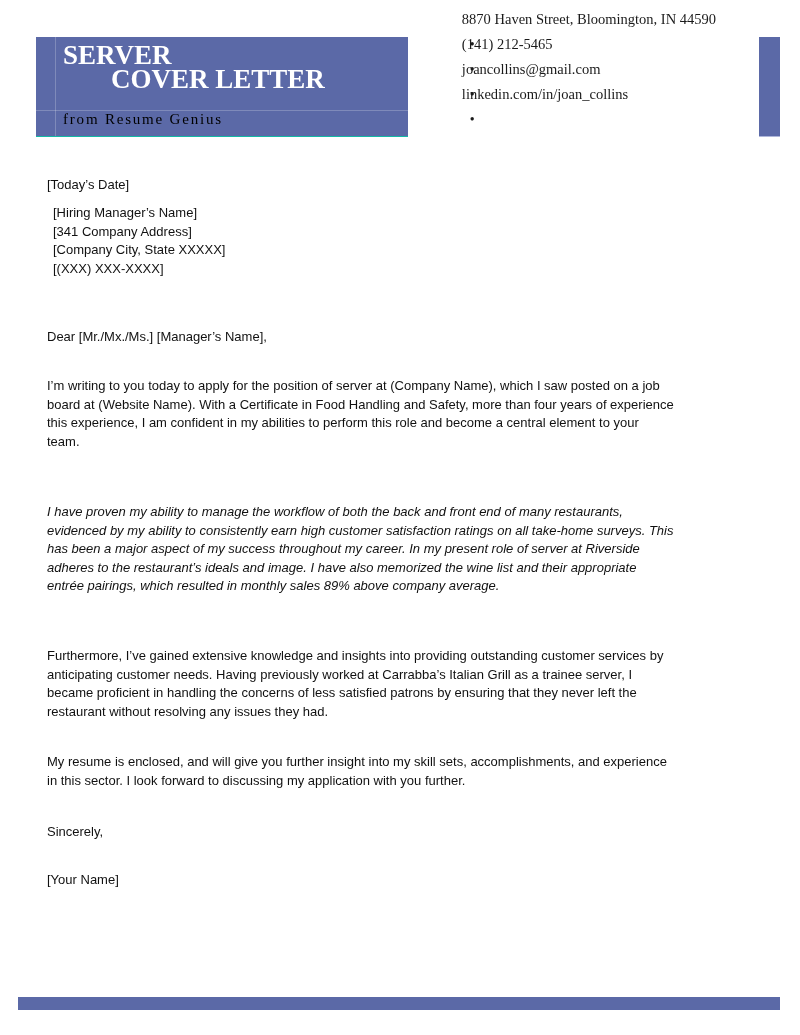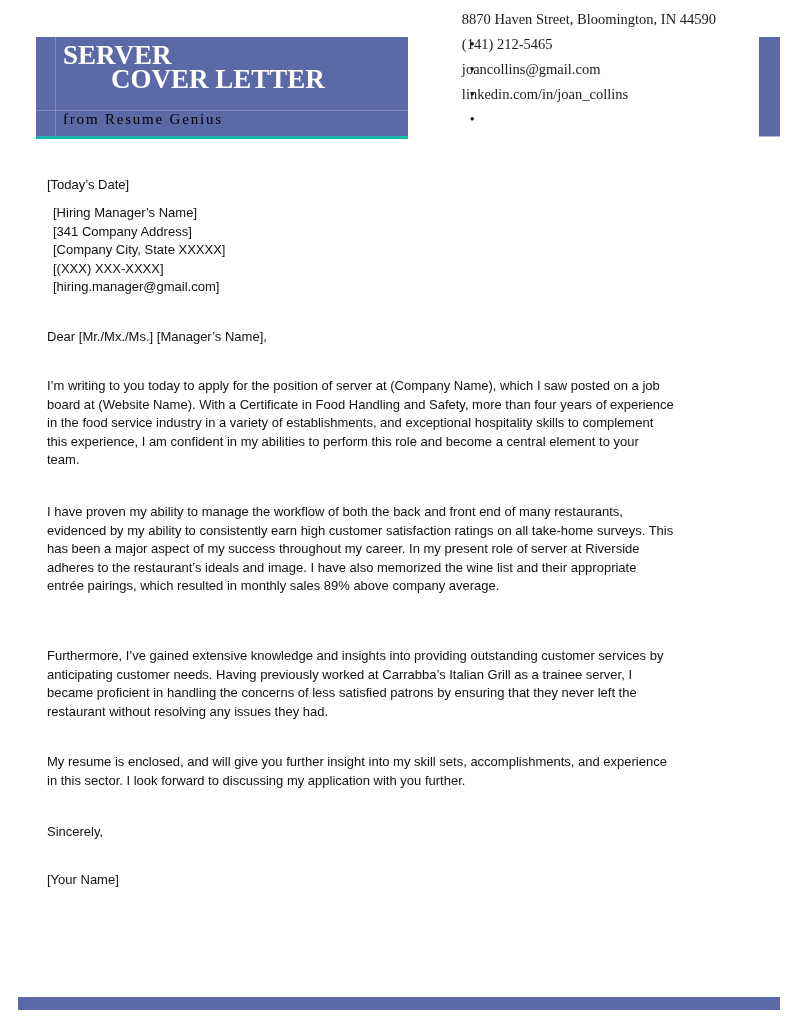--- a/index.html
+++ b/index.html
@@ -4,21 +4,21 @@
   <style>
     :root { --accent: #5b69a7; }
     html, body { margin: 0; padding: 0; background: #ffffff; }
     body { width: 800px; height: 1035px; overflow: hidden; }
     .page { position: relative; width: 800px; height: 1035px; background: #ffffff; }
 
     
     .header-block {
       position: absolute; left: 36px; top: 37px; width: 372px; height: 99px;
       background: var(--accent);
-      border-bottom: 3px solid #14b8a6;
+      border-bottom: 1px solid #14b8a6;
     }
     .header-block .vline {
       position: absolute; left: 19px; top: 0; width: 1px; height: 100%;
       background: rgba(255,255,255,0.22);
     }
     .header-block .hline {
       position: absolute; left: 0; top: 73px; width: 100%; height: 1px;
       background: rgba(255,255,255,0.22);
     }
     .title-line {
@@ -52,21 +52,21 @@
     .block {
       position: absolute; left: 47px;
       font-family: "Liberation Sans", sans-serif; font-size: 13px; line-height: 18.6px;
       color: #111111;
     }
     .block .line { display: block; white-space: nowrap; height: 18.6px; }
     .b-date { top: 176px; }
     .b-recipient { top: 204px; margin-left: 6px; }
     .b-salutation { top: 328px; }
     .b-p1 { top: 377px; }
-    .b-p2 { top: 503px; }
+    .b-p2 { top: 503px; font-style: italic; }
     .b-p3 { top: 647px; }
     .b-p4 { top: 753px; }
     .b-closing { top: 823px; }
     .b-signature { top: 871px; }
 
     
     .footer-bar {
       position: absolute; left: 18px; top: 997px; width: 762px; height: 13px;
       background: var(--accent);
     }
@@ -107,31 +107,29 @@
 
   <div class="block b-date">
     <span class="line">[Today’s Date]</span>
   </div>
 
   <div class="block b-recipient">
     <span class="line">[Hiring Manager’s Name]</span>
     <span class="line">[341 Company Address]</span>
     <span class="line">[Company City, State XXXXX]</span>
     <span class="line">[(XXX) XXX-XXXX]</span>
-    <span class="line">[hiring.manager@gmail.com]</span>
   </div>
 
   <div class="block b-salutation">
     <span class="line">Dear [Mr./Mx./Ms.] [Manager’s Name],</span>
   </div>
 
   <div class="block b-p1">
     <span class="line">I’m writing to you today to apply for the position of server at (Company Name), which I saw posted on a job</span>
     <span class="line">board at (Website Name). With a Certificate in Food Handling and Safety, more than four years of experience</span>
-    <span class="line">in the food service industry in a variety of establishments, and exceptional hospitality skills to complement</span>
     <span class="line">this experience, I am confident in my abilities to perform this role and become a central element to your</span>
     <span class="line">team.</span>
   </div>
 
   <div class="block b-p2">
     <span class="line">I have proven my ability to manage the workflow of both the back and front end of many restaurants,</span>
     <span class="line">evidenced by my ability to consistently earn high customer satisfaction ratings on all take-home surveys. This</span>
     <span class="line">has been a major aspect of my success throughout my career. In my present role of server at Riverside</span>
     <span class="line">adheres to the restaurant’s ideals and image. I have also memorized the wine list and their appropriate</span>
     <span class="line">entrée pairings, which resulted in monthly sales 89% above company average.</span>

